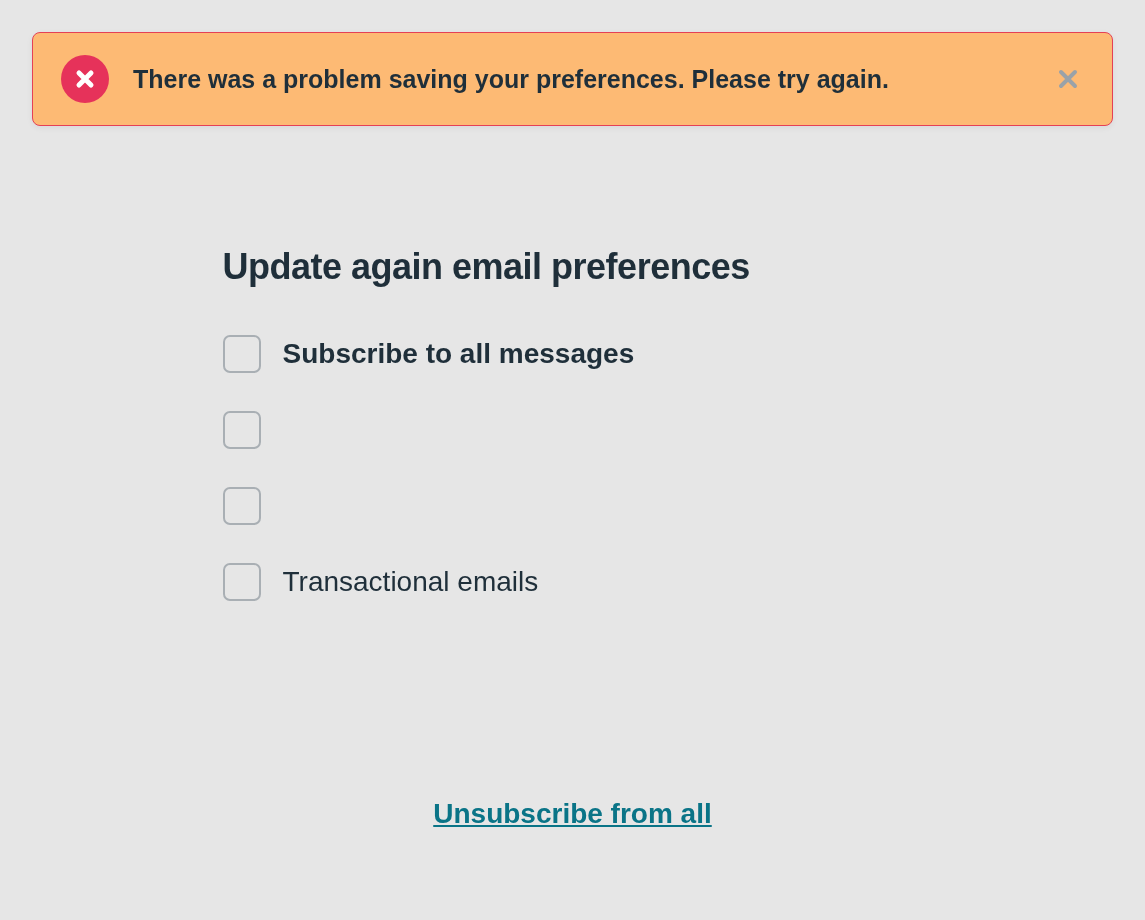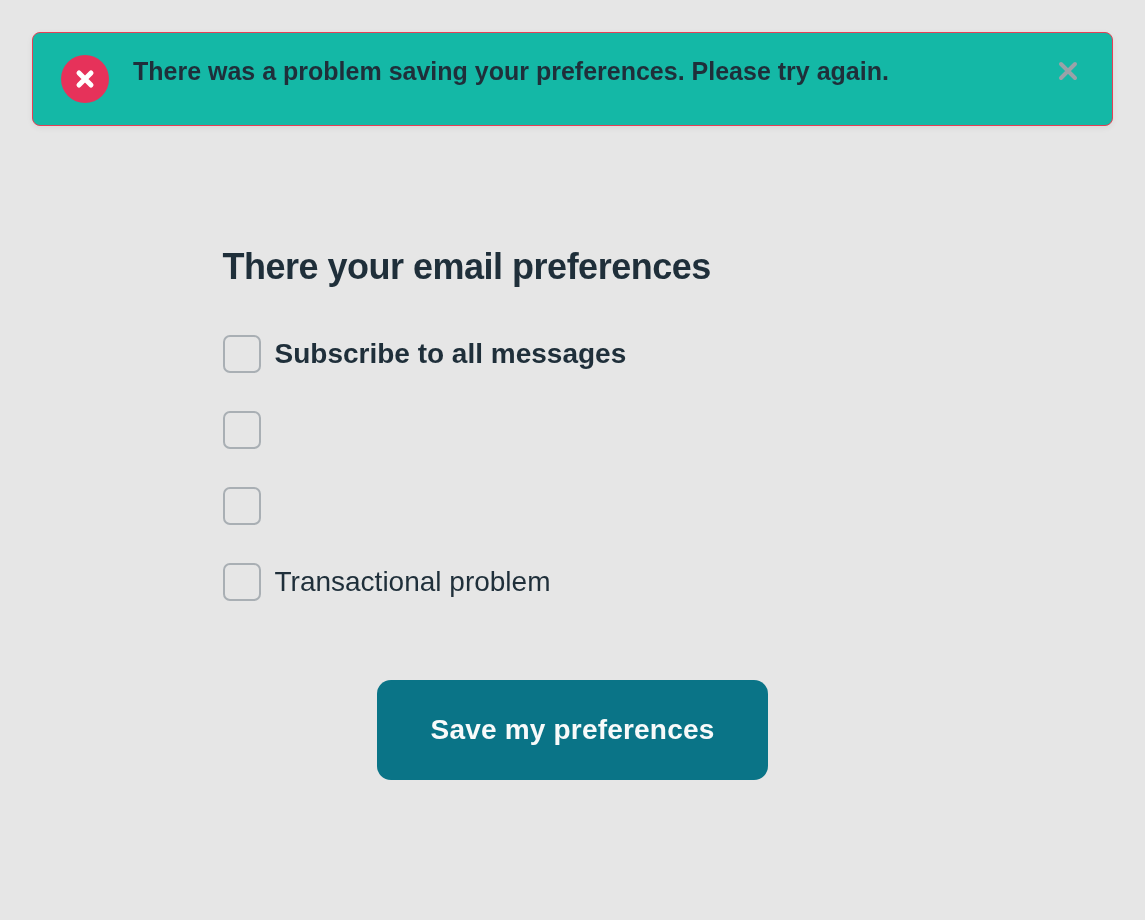--- a/index.html
+++ b/index.html
@@ -7,26 +7,27 @@
       width: 1145px;
       height: 920px;
       background: #e6e6e6;
       font-family: -apple-system, BlinkMacSystemFont, "Segoe UI", Helvetica, Arial, sans-serif;
       overflow: hidden;
     }
 
     .alert {
       position: relative;
       margin: 32px 32px 0 32px;
-      background: #14b8a6;
+      background: #fdba74;
       border: 1px solid #e54056;
       border-radius: 8px;
       box-shadow: 0 2px 6px rgba(0,0,0,0.06);
       padding: 22px 28px;
       display: flex;
+      align-items: center;
       gap: 24px;
     }
     .alert-icon {
       flex-shrink: 0;
       width: 48px;
       height: 48px;
       border-radius: 50%;
       background: #e6325a;
       display: flex;
       align-items: center;
@@ -62,21 +63,21 @@
       color: #1f2f3a;
       font-size: 36px;
       font-weight: 800;
       margin-bottom: 28px;
       letter-spacing: -0.5px;
     }
 
     .option-row {
       display: flex;
       align-items: center;
-      gap: 14px;
+      gap: 22px;
       padding: 19px 0;
       cursor: pointer;
     }
     .checkbox {
       width: 38px;
       height: 38px;
       border: 2px solid #a9afb4;
       border-radius: 7px;
       flex-shrink: 0;
       background: transparent;
@@ -128,36 +129,37 @@
   <button class="alert-close" aria-label="Close">
     <span>
       <svg width="24" height="24" viewBox="0 0 24 24" fill="none">
         <path d="M5 5 L19 19 M19 5 L5 19" stroke="#9aa2a8" stroke-width="4" stroke-linecap="round"></path>
       </svg>
     </span>
   </button>
 </div>
 
 <div class="content">
-  <h1 class="page-title">There your email preferences</h1>
+  <h1 class="page-title">Update again email preferences</h1>
 
   <label class="option-row">
     <span class="checkbox"></span>
     <span class="option-label primary">Subscribe to all messages</span>
   </label>
 
   <label class="option-row">
     <span class="checkbox"></span>
   </label>
 
   <label class="option-row">
     <span class="checkbox"></span>
   </label>
 
   <label class="option-row">
     <span class="checkbox"></span>
-    <span class="option-label secondary">Transactional problem</span>
+    <span class="option-label secondary">Transactional emails</span>
   </label>
 
   <div class="actions">
-    <button class="save-button">Save my preferences</button><br>
+    <br>
+    <a class="unsubscribe-link">Unsubscribe from all</a>
   </div>
 </div>
 
 </body></html>

